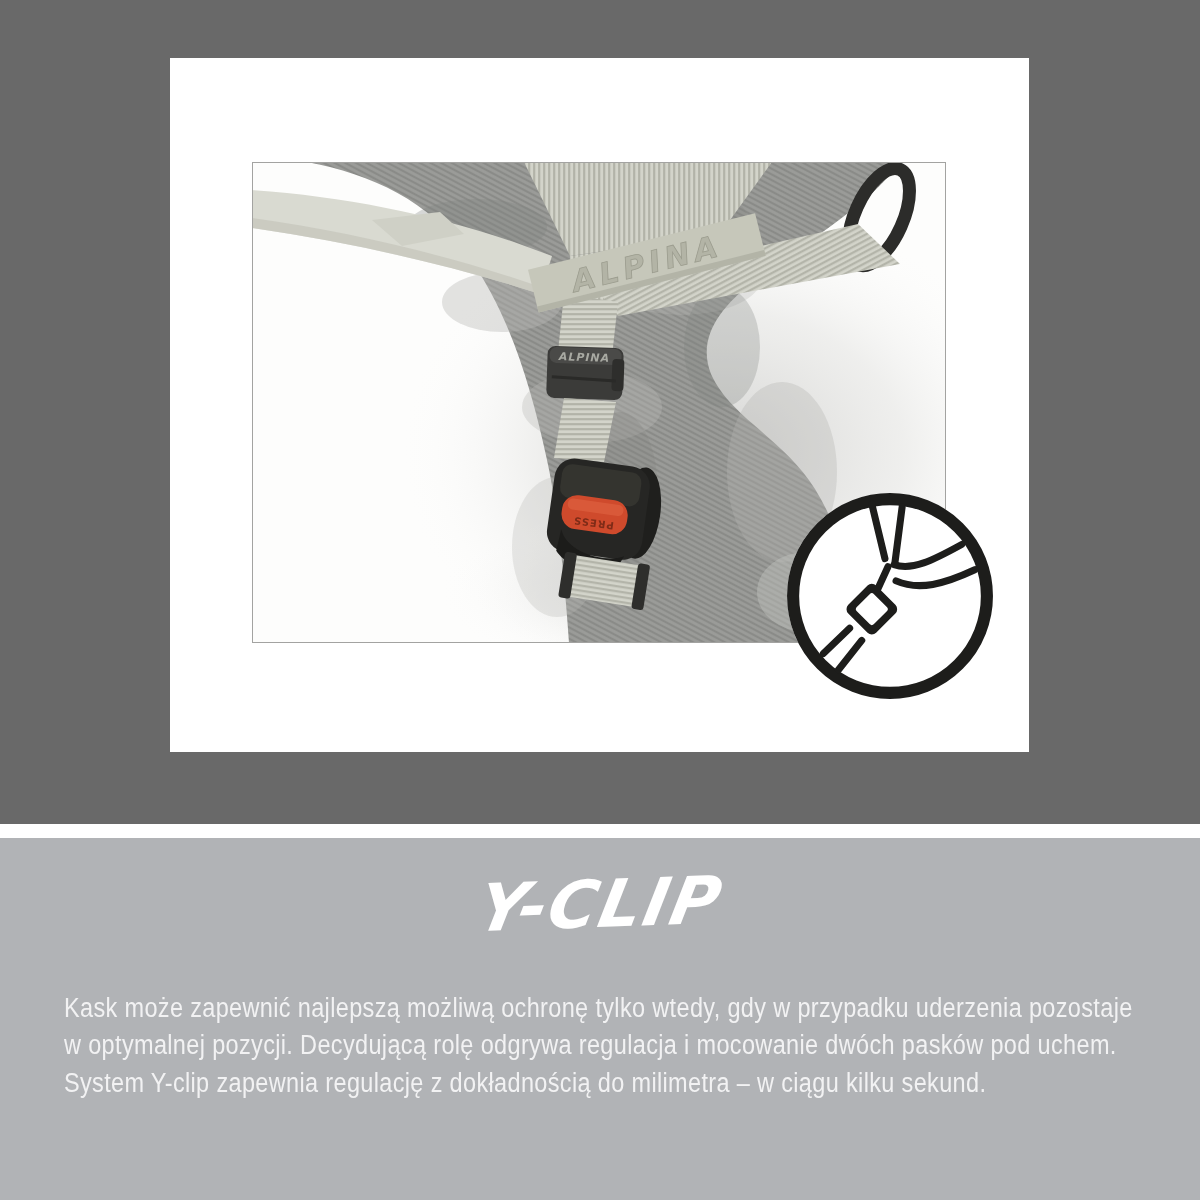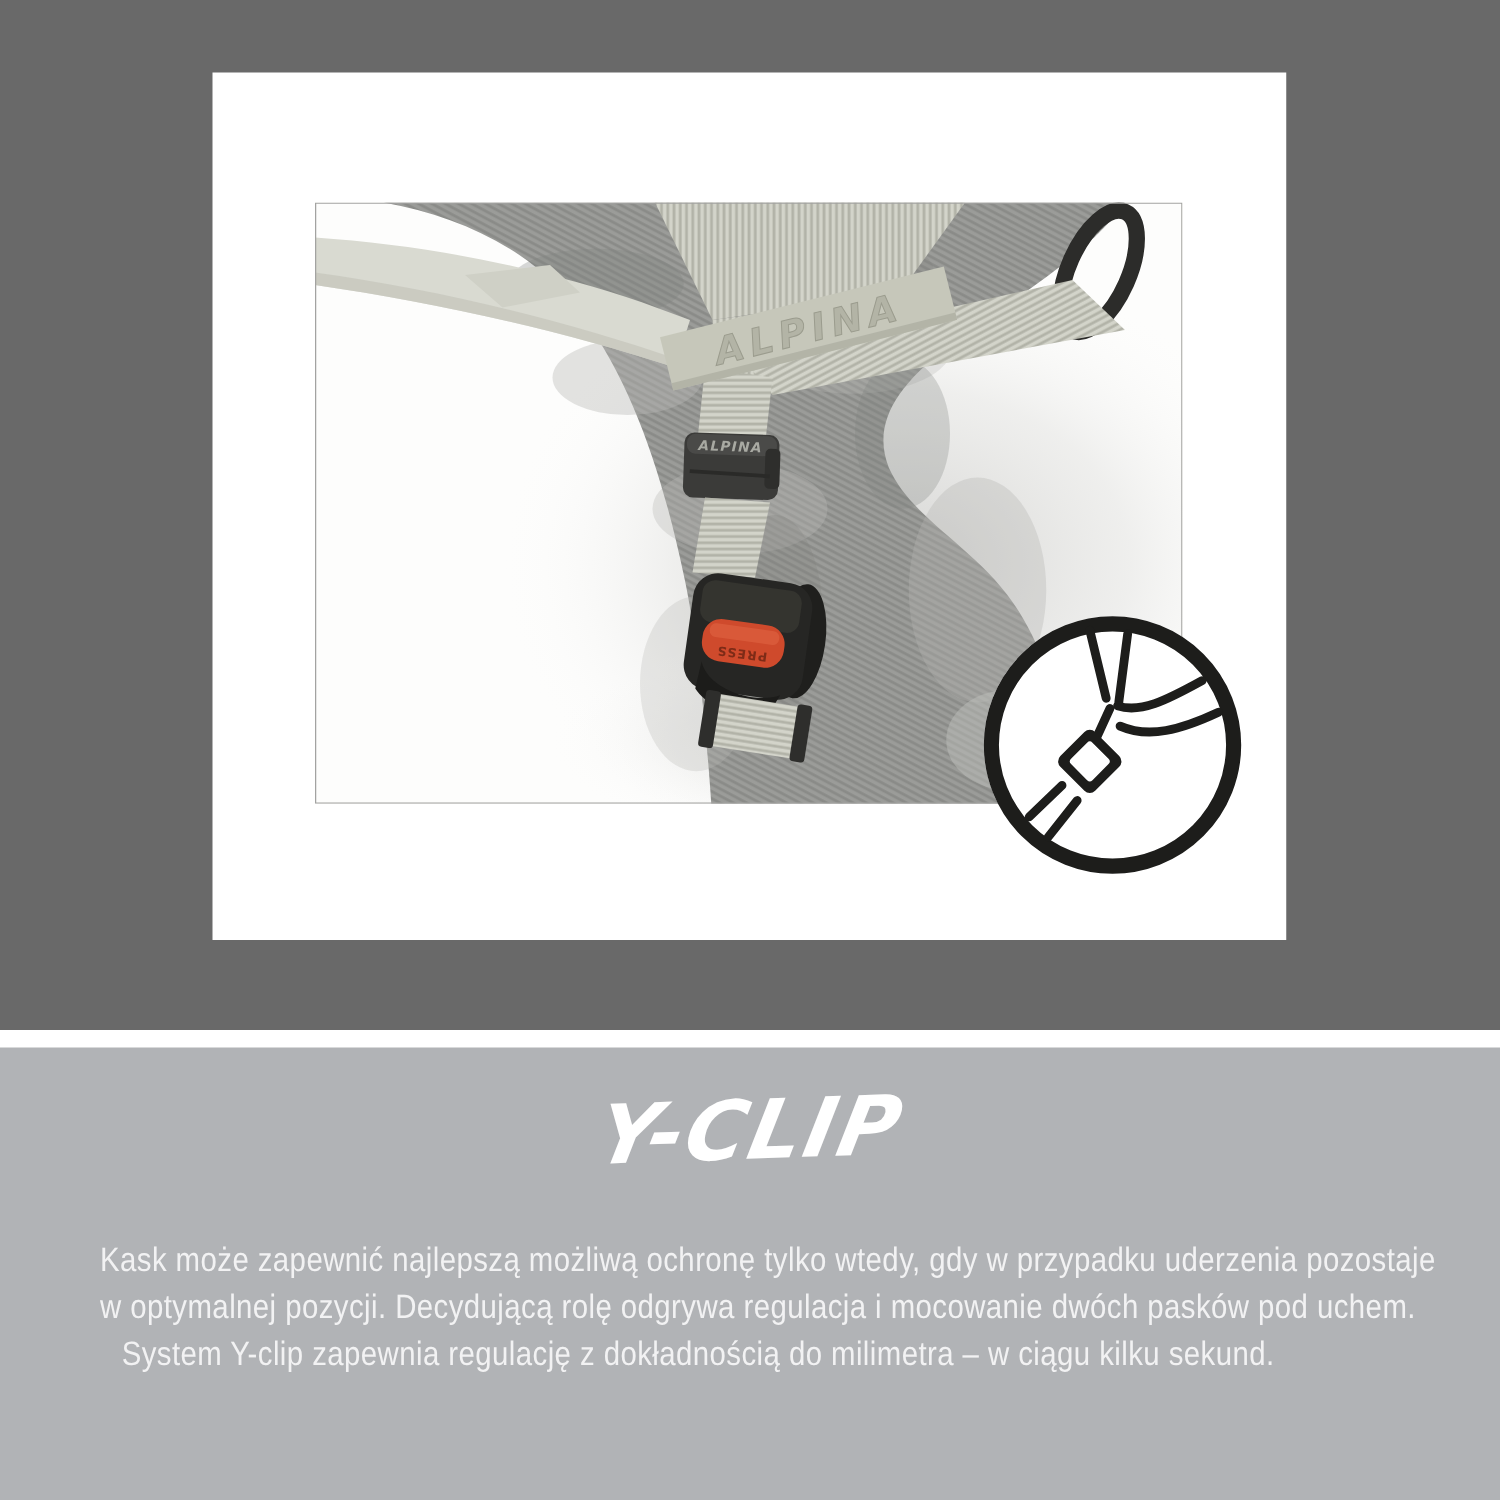--- a/index.html
+++ b/index.html
@@ -11,21 +11,21 @@
   .photo{position:absolute;left:82px;top:104px;width:694px;height:481px;display:block;}
   .badge{position:absolute;left:613px;top:430px;width:214px;height:214px;display:block;}
   
   .divider{position:absolute;left:0;top:824px;width:1200px;height:14px;background:#ffffff;}
   
   .feature{position:absolute;left:0;top:838px;width:1200px;height:362px;background:#b1b3b6;}
   .title-wrap{position:absolute;left:0;top:34px;width:1200px;text-align:center;}
   .feature-title{display:inline-block;font-family:"DejaVu Sans",sans-serif;font-style:italic;
       font-weight:bold;font-size:66px;line-height:1.0;color:#ffffff;letter-spacing:2px;
       transform:skewX(-13deg) rotate(-2deg);}
-  .body{position:absolute;left:80px;top:152px;width:1100px;text-align:center;}
+  .body{position:absolute;left:64px;top:152px;width:1100px;}
   .body-line{font-size:27px;line-height:37.4px;color:#f2f2f3;letter-spacing:0.4px;
       white-space:nowrap;transform:scaleX(0.87);transform-origin:0 50%;}
 </style>
 </head>
 <body>
 
 <div class="stage">
 
   <div class="hero">
     <div class="card">

